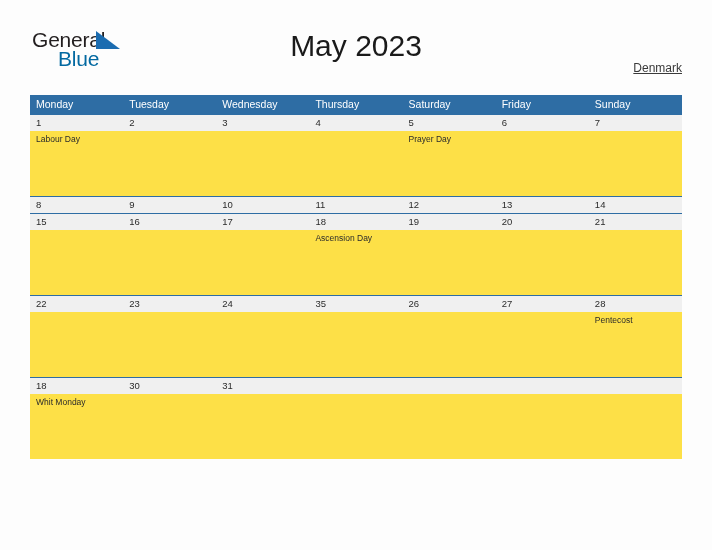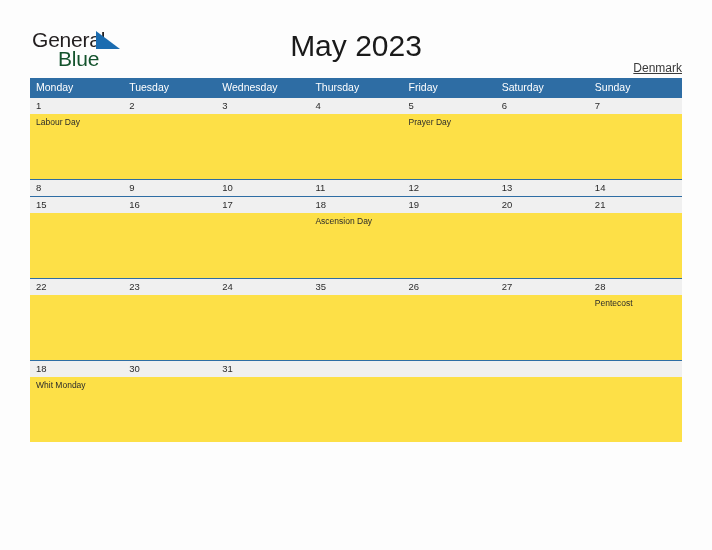--- a/index.html
+++ b/index.html
@@ -41,21 +41,21 @@
     font-size: 21px;
     color: #231f20;
     letter-spacing: -0.2px;
     line-height: 22px;
   }
   .logo-blue {
     position: absolute;
     left: 26px;
     top: 19px;
     font-size: 21px;
-    color: #14532d;
+    color: #0369a1;
     letter-spacing: -0.2px;
     line-height: 22px;
   }
   .logo-flag {
     position: absolute;
     left: 62px;
     top: 1px;
     width: 28px;
     height: 22px;
   }
@@ -83,20 +83,21 @@
     position: absolute;
     left: 30px;
     top: 78px;
     width: 652px;
   }
   .weekday-row {
     display: flex;
     width: 652px;
     height: 19px;
     background: #2e6da4;
+    margin-top: 17px;
   }
   .weekday-cell {
     flex: 1 1 0;
     color: #ffffff;
     font-size: 10.5px;
     line-height: 19px;
     padding-left: 6px;
     box-sizing: border-box;
     white-space: nowrap;
     overflow: hidden;
@@ -167,22 +168,22 @@
     <div class="country-label">Denmark</div>
   </div>
 
   <div class="calendar">
 
     <div class="weekday-row">
       <div class="weekday-cell">Monday</div>
       <div class="weekday-cell">Tuesday</div>
       <div class="weekday-cell">Wednesday</div>
       <div class="weekday-cell">Thursday</div>
+      <div class="weekday-cell">Saturday</div>
       <div class="weekday-cell">Friday</div>
-      <div class="weekday-cell">Saturday</div>
       <div class="weekday-cell">Sunday</div>
     </div>
 
     <div class="week-row">
       <div class="date-band">
         <div class="date-cell">1</div>
         <div class="date-cell">2</div>
         <div class="date-cell">3</div>
         <div class="date-cell">4</div>
         <div class="date-cell">5</div>

